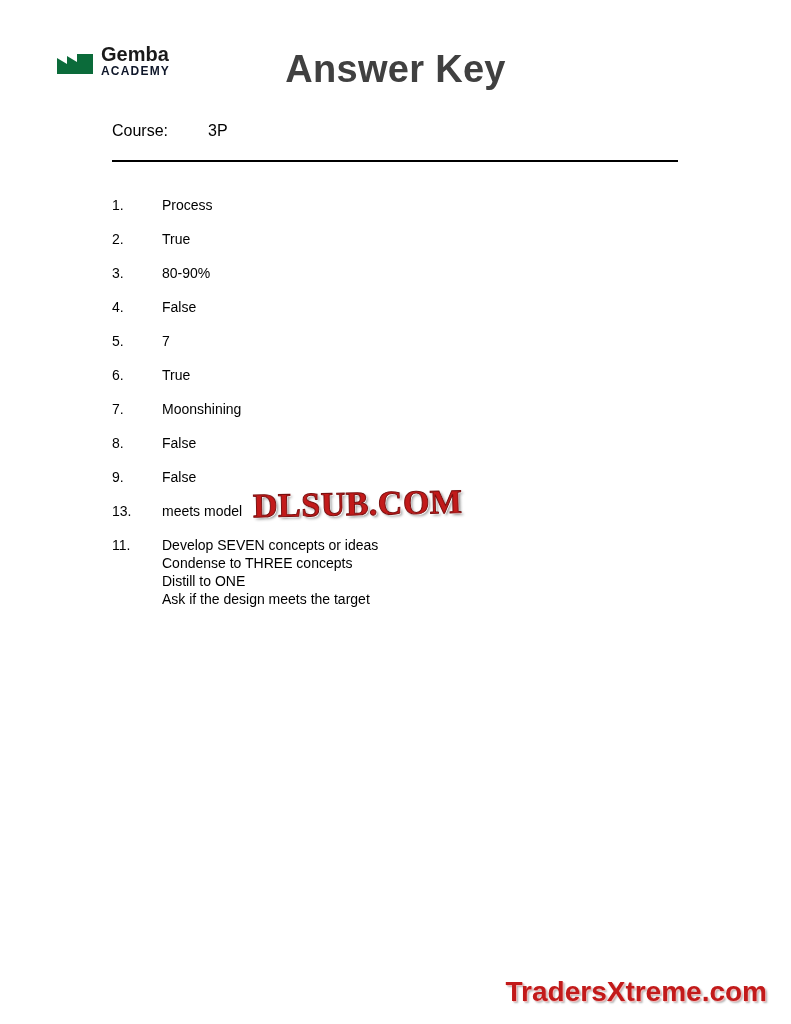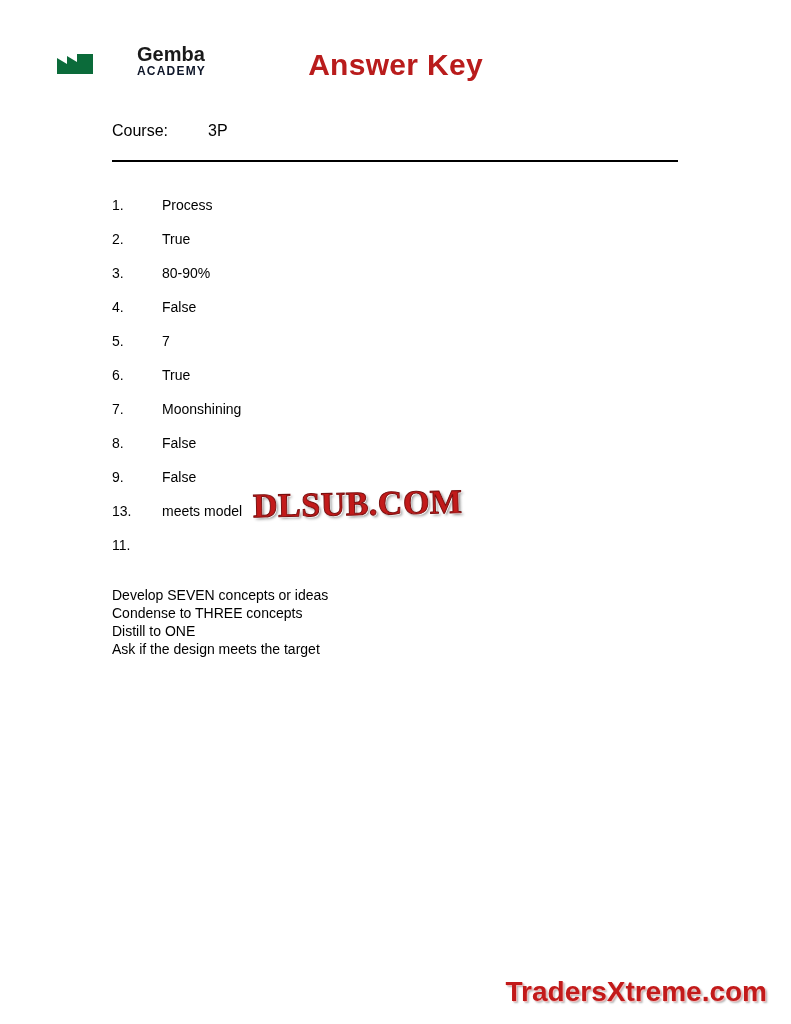--- a/index.html
+++ b/index.html
@@ -37,21 +37,20 @@
       2px 2px 2px rgba(0,0,0,0.35);
   }
 
   
   .logo {
     position: absolute;
     top: 44px;
     left: 55px;
     display: flex;
     align-items: flex-start;
-    gap: 36px;
   }
   .logo-mark {
     width: 40px;
     height: 30px;
     margin-right: 6px;
     margin-top: 2px;
   }
   .logo-text {
     line-height: 1;
   }
@@ -69,23 +68,23 @@
     margin-top: 1px;
   }
 
   
   .doc-title {
     position: absolute;
     top: 48px;
     left: 0;
     right: 0;
     text-align: center;
-    font-size: 30px;
-    font-weight: bold;
-    color: #b91c1c;
+    font-size: 38px;
+    font-weight: bold;
+    color: #404040;
     letter-spacing: 0.3px;
   }
 
   
   .course-row {
     position: absolute;
     top: 122px;
     left: 112px;
     font-size: 16px;
     display: flex;
@@ -116,21 +115,21 @@
     font-size: 14px;
     line-height: 18px;
   }
   .answer-num {
     width: 50px;
     flex: 0 0 50px;
   }
   .answer-text {
     white-space: pre-line;
   }
-  .answer-row.multiline { line-height: 18px; flex-direction: column; }
+  .answer-row.multiline { line-height: 18px; }
 
   
   .dlsub-watermark {
     position: absolute;
     top: 485px;
     left: 253px;
     font-family: "Liberation Serif", serif;
     font-weight: bold;
     font-size: 34px;
     letter-spacing: 0.5px;

